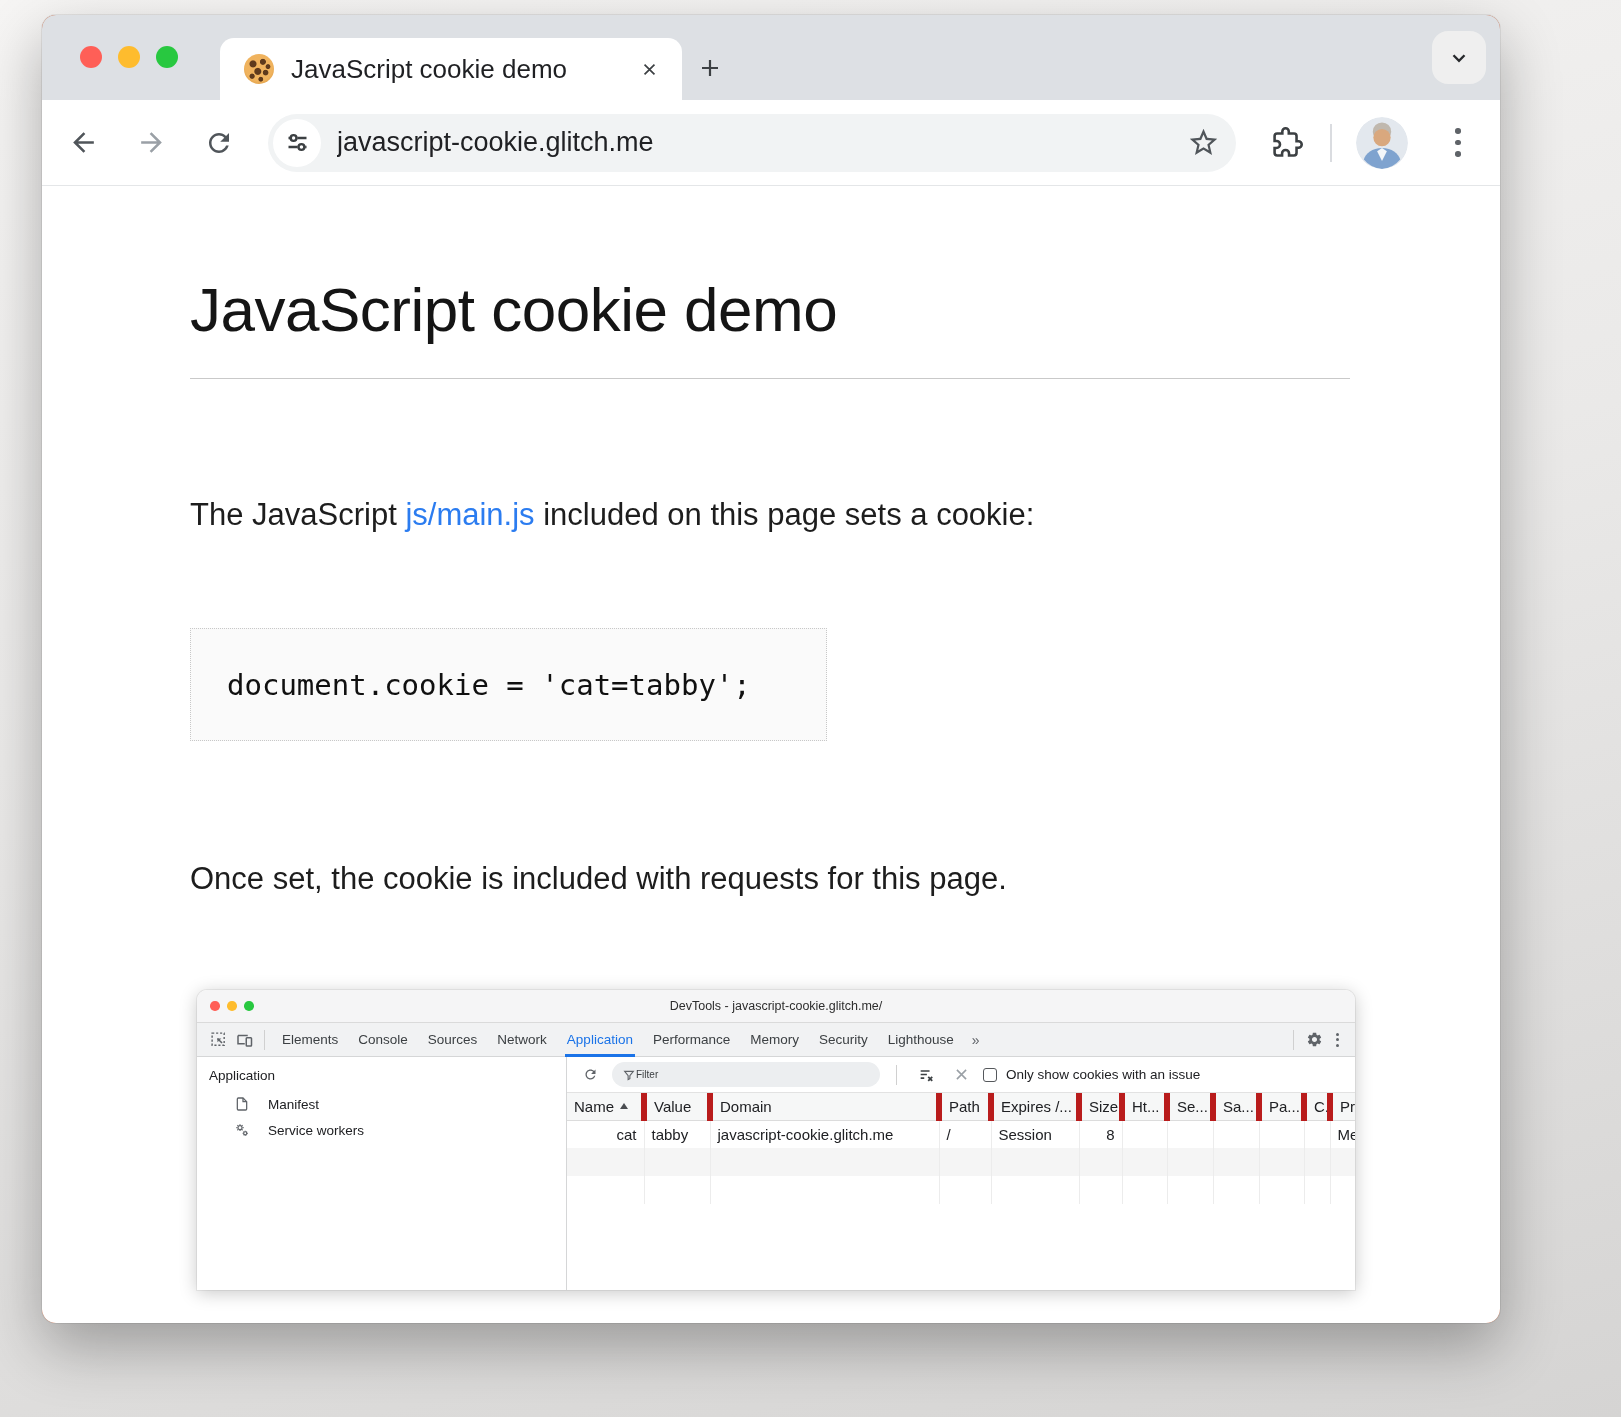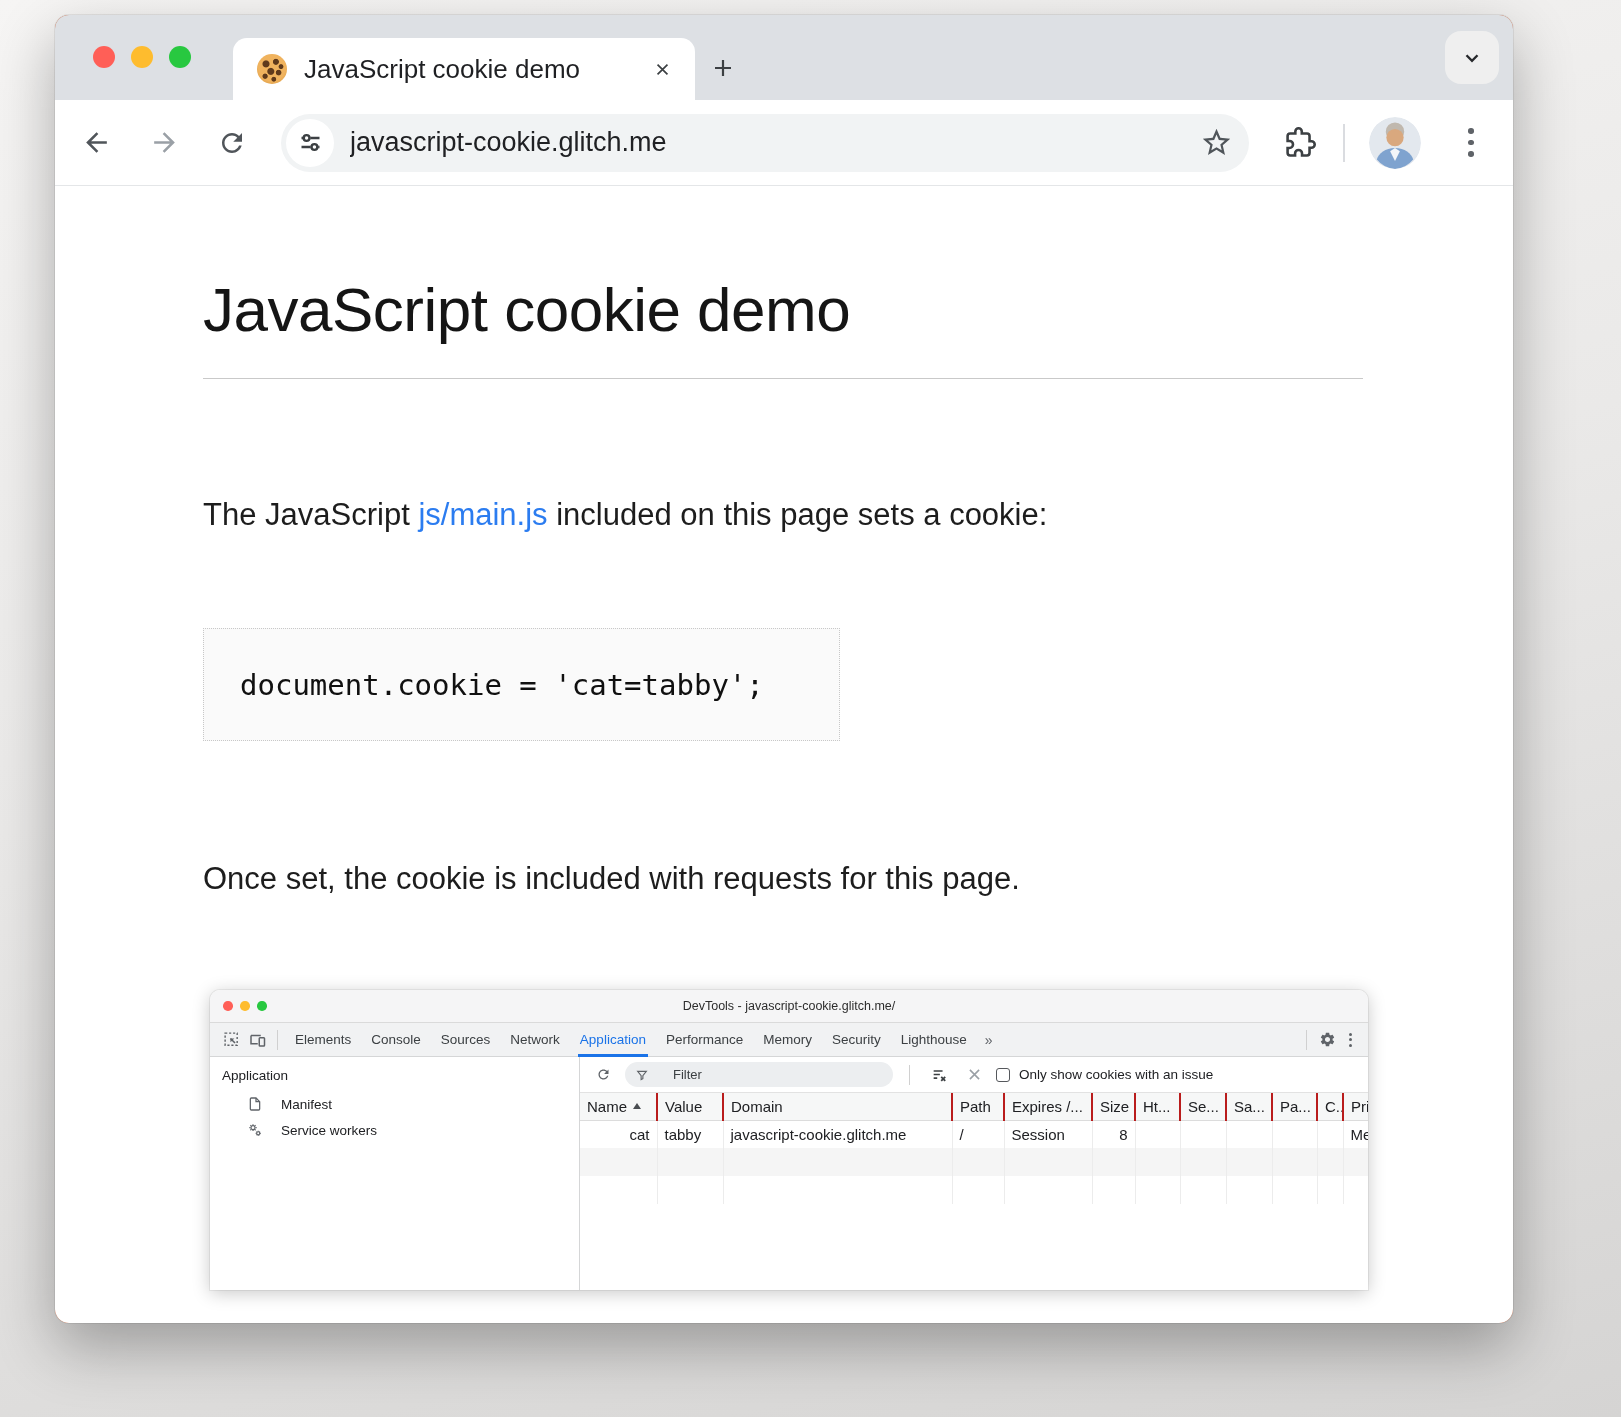--- a/index.html
+++ b/index.html
@@ -4,21 +4,21 @@
 <style>
   * { margin:0; padding:0; box-sizing:border-box; }
   html,body { width:1621px; height:1417px; overflow:hidden; }
   body {
     font-family:"Liberation Sans", sans-serif;
     background:linear-gradient(165deg,#f6f5f4 0%,#eae9e8 45%,#d5d4d3 100%);
     position:relative;
   }
   
   .window {
-    position:absolute; left:55px; top:15px; width:1458px; height:1308px;
+    position:absolute; left:42px; top:15px; width:1458px; height:1308px;
     border-radius:14px; background:#c2410c; overflow:hidden;
     box-shadow:0 24px 60px rgba(0,0,0,.30), 0 0 0 1px rgba(0,0,0,.07);
     display:flex; flex-direction:column;
   }
   
   .tabstrip { height:85px; background:#dde0e4; position:relative; flex:none; }
   .lights { position:absolute; left:38px; top:31px; display:flex; gap:16px; }
   .light { width:22px; height:22px; border-radius:50%; }
   .light.red { background:#ff5f57; } .light.yellow { background:#febc2e; } .light.green { background:#28c840; }
   .tab {
@@ -105,26 +105,26 @@
   .dt-dots { display:flex; flex-direction:column; gap:2.5px; width:20px; align-items:center; }
   .dt-dots i { width:3px; height:3px; border-radius:50%; background:#5f6368; }
   .dt-body { flex:1; display:flex; min-height:0; }
   .dt-sidebar { width:370px; border-right:1px solid #d5d6d7; padding-top:9px; flex:none; }
   .dt-side-header { font-size:13.5px; color:#202124; padding:2px 12px 8px; }
   .dt-side-item { display:flex; align-items:center; gap:18px; padding:5px 0 5px 37px; font-size:13.5px; color:#202124; }
   .dt-main { flex:1; display:flex; flex-direction:column; min-width:0; }
   .dt-toolbar { height:36px; display:flex; align-items:center; padding:0 10px; gap:9px; border-bottom:1px solid #e2e2e2; flex:none; }
   .dt-filter {
     width:268px; height:25px; background:#eceef0; border-radius:13px;
-    display:flex; align-items:center; gap:25px; padding:0 11px; color:#3c4043; font-size:13px;
+    display:flex; align-items:center; gap:1px; padding:0 11px; color:#3c4043; font-size:10px;
   }
   .dt-check { width:14px; height:14px; border:1.5px solid #55585c; border-radius:3px; flex:none; }
   .dt-check-label { font-size:13.5px; color:#202124; white-space:nowrap; }
   table.dt-table { width:100%; border-collapse:collapse; table-layout:fixed; font-size:15px; color:#202124; }
-  .dt-table th { height:27px; background:#f6f7f7; font-weight:400; text-align:left; padding:0 7px; border-left:2px solid #b91c1c; border-bottom:1px solid #dcdcdc; white-space:nowrap; overflow:hidden; }
+  .dt-table th { height:27px; background:#f6f7f7; font-weight:400; text-align:left; padding:0 7px; border-left:6px solid #b91c1c; border-bottom:1px solid #dcdcdc; white-space:nowrap; overflow:hidden; }
   .dt-table th:first-child { border-left:none; }
   .dt-table td { height:28px; padding:0 7px; border-left:1px solid #ececec; white-space:nowrap; overflow:hidden; }
   .dt-table td:first-child { border-left:none; }
   .dt-table tr.filler-a { background:#f5f5f5; height:28px; }
   .dt-table tr.filler-b { background:#fff; height:28px; }
   .ta-r { text-align:right; }
   .sort-tri { display:inline-block; width:0; height:0; border-left:4.5px solid transparent; border-right:4.5px solid transparent; border-bottom:6px solid #4a4d51; margin-left:6px; }
   .namecell { display:flex; align-items:center; }
   svg { display:block; }
 </style>

